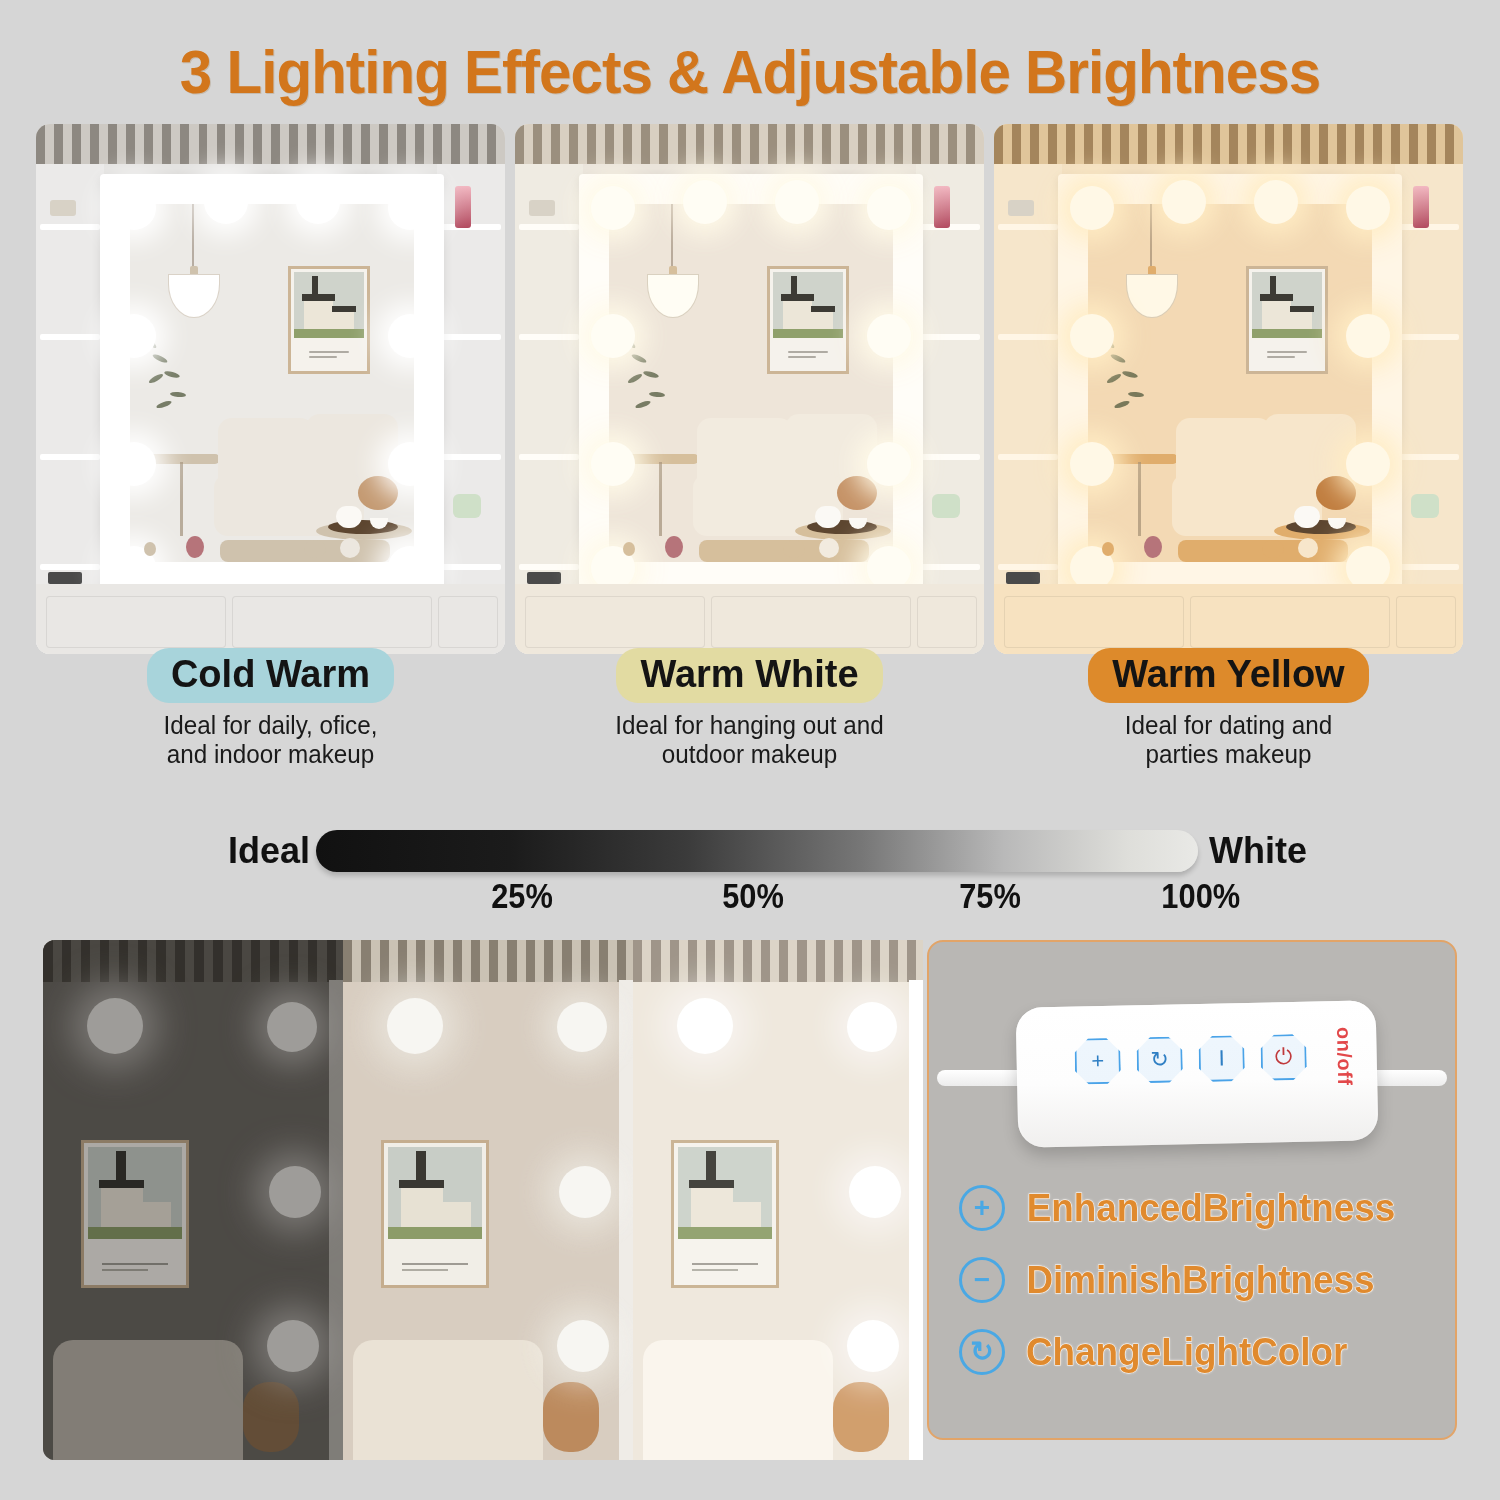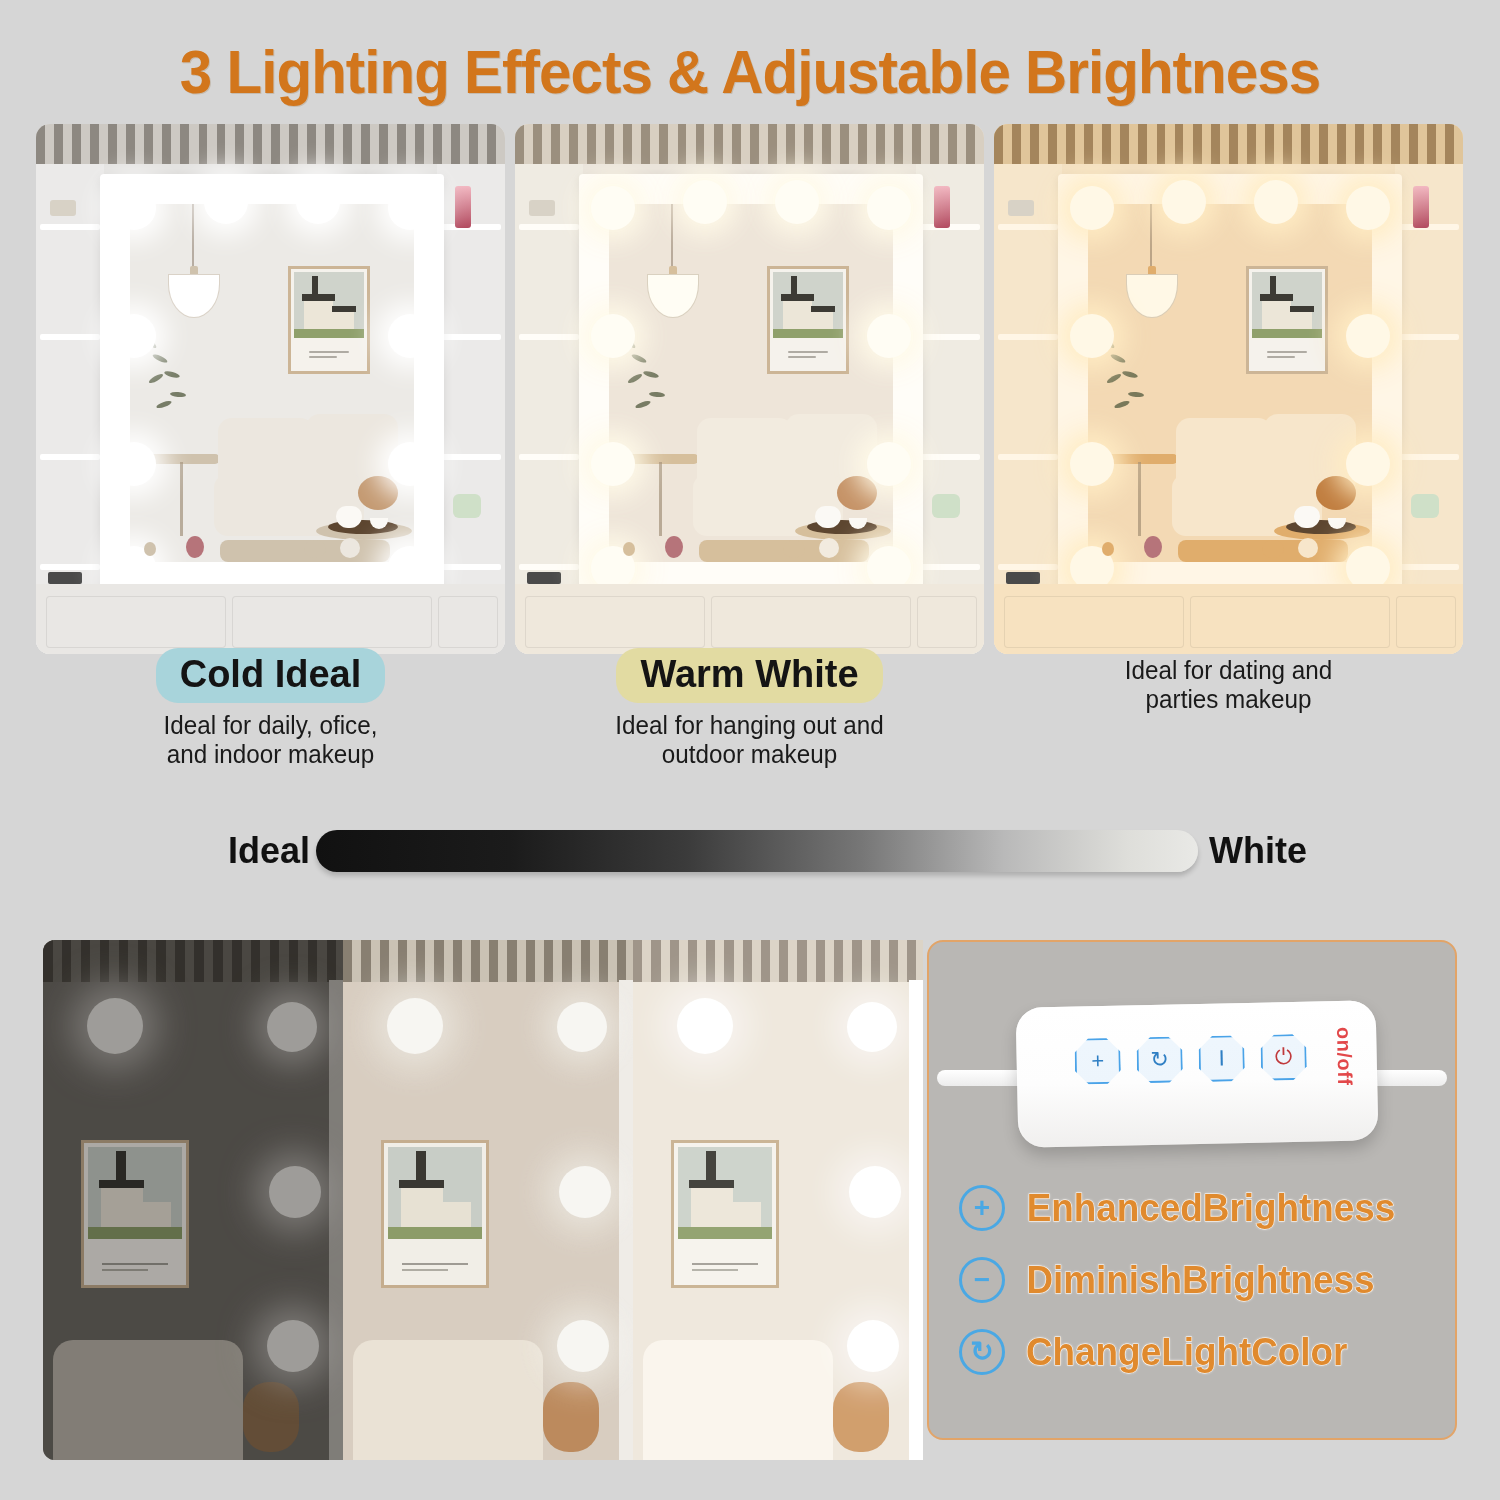--- a/index.html
+++ b/index.html
@@ -535,32 +535,38 @@
           </div>
           <div class="knick" style="left:108px;top:378px;width:12px;height:14px;background:#e0ad6c"></div>
           <div class="knick" style="left:150px;top:372px;width:18px;height:22px;background:#b6747a"></div>
           <div class="knick" style="left:268px;top:376px;width:22px;height:18px;background:#e0ad6c"></div>
           <div class="knick" style="left:304px;top:374px;width:20px;height:20px;background:#f7e6cb"></div>
         </div>
       </div>
     </div>
 
   <div class="labels" id="labels">
-      <div class="label-col"><div class="badge" style="background: rgb(168, 212, 219);">Cold Ideal</div><div class="caption" style="white-space: pre-line;">Ideal for daily, ofice,
+      <div class="label-col"><div class="badge" style="background: rgb(168, 212, 219);">Cold Warm</div><div class="caption" style="white-space: pre-line;">Ideal for daily, ofice,
 and indoor makeup</div></div>
       <div class="label-col"><div class="badge" style="background: rgb(226, 219, 162);">Warm White</div><div class="caption" style="white-space: pre-line;">Ideal for hanging out and
 outdoor makeup</div></div>
-      <div class="label-col"><div class="caption" style="white-space: pre-line;">Ideal for dating and
+      <div class="label-col"><div class="badge" style="background: rgb(221, 138, 43);">Warm Yellow</div><div class="caption" style="white-space: pre-line;">Ideal for dating and
 parties makeup</div></div>
     </div>
 
   <div class="slider-wrap">
     <div class="dark-label">Ideal</div>
     <div class="gradient-bar"></div>
     <div class="bright-label">White</div>
+    <div class="pcts" id="pcts">
+        <div class="pct" style="left: 487px;">25%</div>
+        <div class="pct" style="left: 718px;">50%</div>
+        <div class="pct" style="left: 955px;">75%</div>
+        <div class="pct" style="left: 1156px;">100%</div>
+      </div>
   </div>
 
   <div class="bottom">
     <div class="levels" id="levels">
         <div class="lvl" style="width: 300px; background: rgb(110, 106, 100);">
           <div class="lceiling" style="background:#6a665f">
             <div style="position:absolute;left:0%;top:0;width:3.2%;height:100%;background:#4a463f;"></div>
             <div style="position:absolute;left:6.3%;top:0;width:3.2%;height:100%;background:#4a463f;"></div>
             <div style="position:absolute;left:12.6%;top:0;width:3.2%;height:100%;background:#4a463f;"></div>
             <div style="position:absolute;left:18.9%;top:0;width:3.2%;height:100%;background:#4a463f;"></div>

